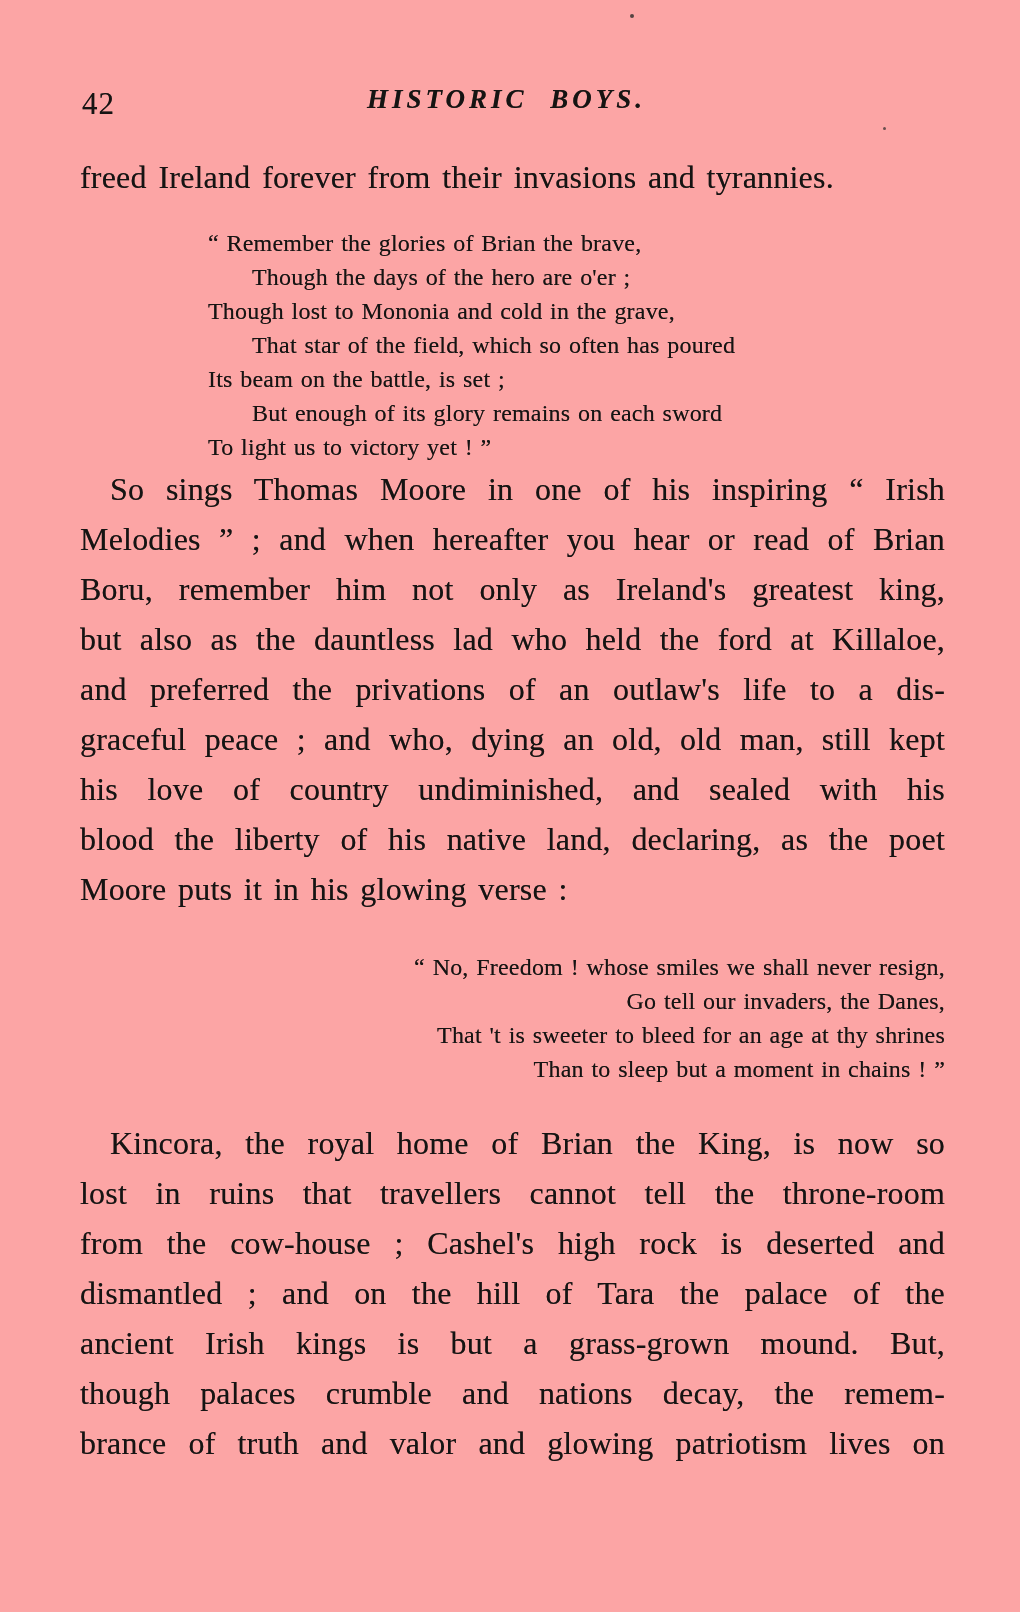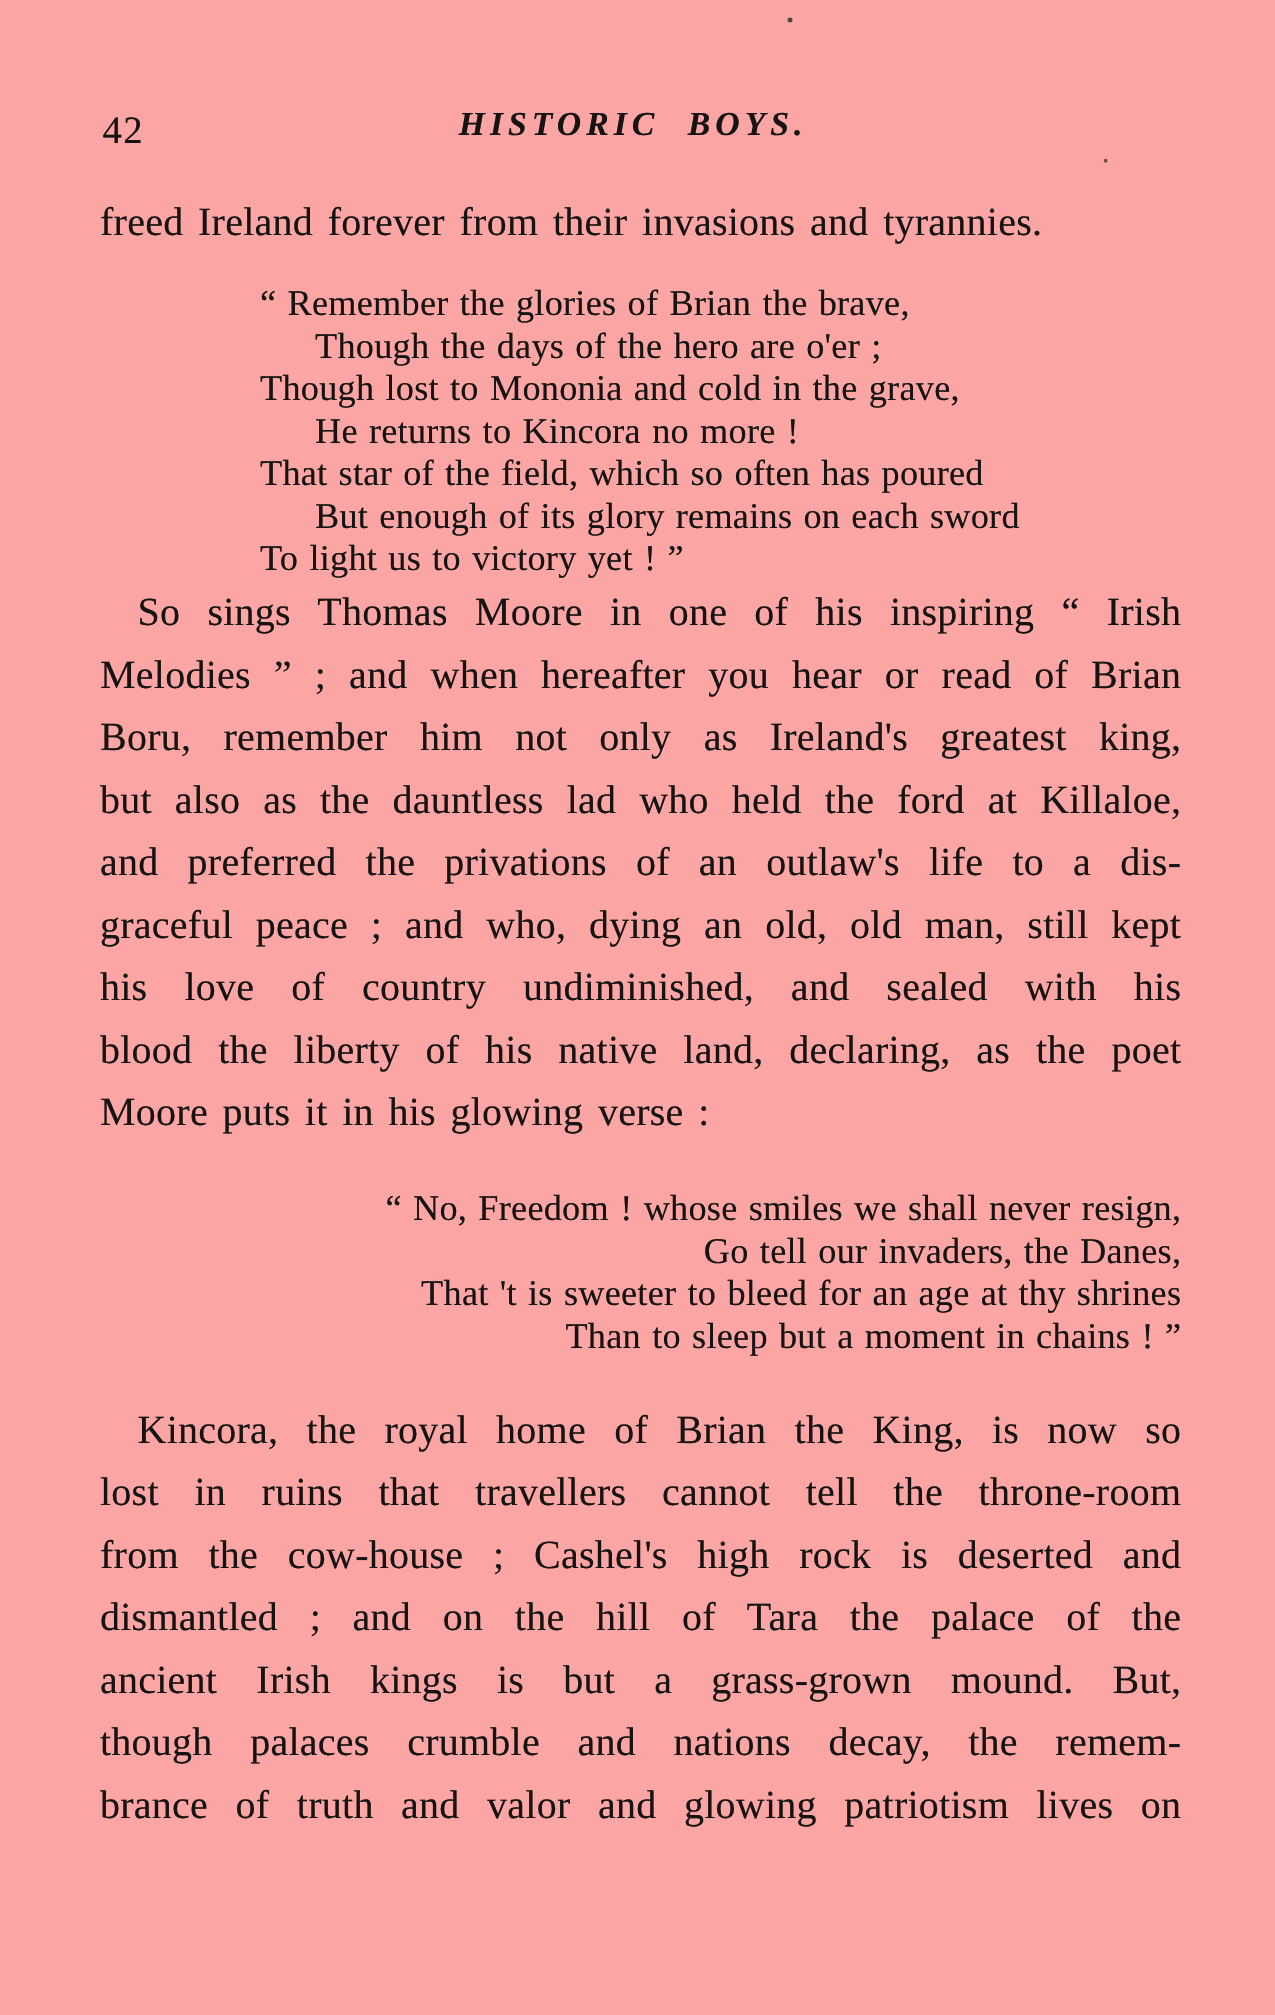--- a/index.html
+++ b/index.html
@@ -57,21 +57,21 @@
     text-align-last: left;
     word-spacing: 3.5px;
   }
   .bl.firstline { text-indent: 30px; }
 
   .para-1 { margin-top: 34px; }
   .para-2 { }
   .para-3 { margin-top: 32px; }
 
   
-  .poem { font-size: 29px; line-height: 34px; letter-spacing: 0.2px; word-spacing: 1.5px; }
+  .poem { font-size: 24px; line-height: 34px; letter-spacing: 0.2px; word-spacing: 1.5px; }
   .poem-1 { margin-top: 24px; margin-left: 128px; }
   .poem-2 { margin-top: 36px; margin-left: 158px; text-align: right; }
   .pl:nth-child(even) { padding-left: 44px; }
 
   
   .speck {
     position: absolute;
     background: #2a2a28;
     border-radius: 50%;
   }
@@ -90,22 +90,22 @@
   </div>
 
   <div class="para para-1">
     <div class="bl lastline">freed Ireland forever from their invasions and tyrannies.</div>
   </div>
 
   <div class="poem poem-1">
     <div class="pl">“ Remember the glories of Brian the brave,</div>
     <div class="pl">Though the days of the hero are o'er ;</div>
     <div class="pl">Though lost to Mononia and cold in the grave,</div>
-    <div class="pl">He returns to Kincora no more !</div>
     <div class="pl">That star of the field, which so often has poured</div>
+    <div class="pl">Its beam on the battle, is set ;</div>
     <div class="pl">But enough of its glory remains on each sword</div>
     <div class="pl">To light us to victory yet ! ”</div>
   </div>
 
   <div class="para para-2">
     <div class="bl firstline">So sings Thomas Moore in one of his inspiring “ Irish</div>
     <div class="bl">Melodies ” ; and when hereafter you hear or read of Brian</div>
     <div class="bl">Boru, remember him not only as Ireland's greatest king,</div>
     <div class="bl">but also as the dauntless lad who held the ford at Killaloe,</div>
     <div class="bl">and preferred the privations of an outlaw's life to a dis-</div>

